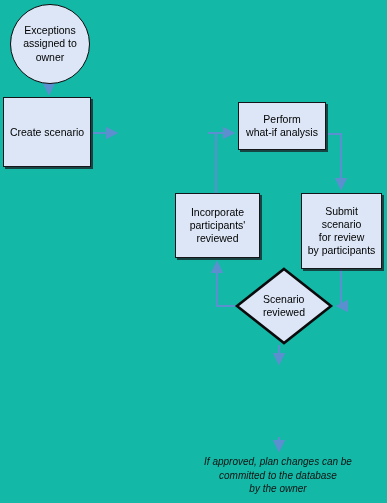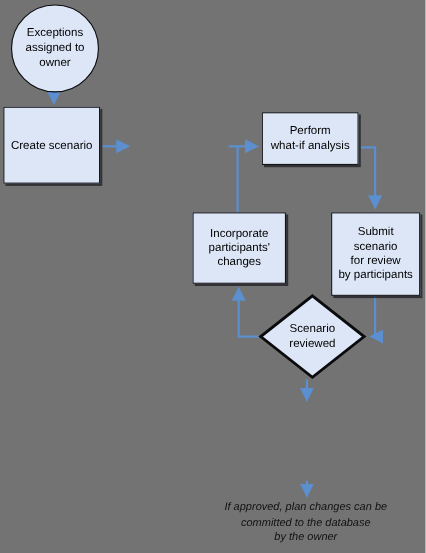--- a/index.html
+++ b/index.html
@@ -4,21 +4,21 @@
 <style>
   html, body {
     margin: 0;
     padding: 0;
     background: #ffffff;
   }
   #canvas {
     position: relative;
     width: 387px;
     height: 503px;
-    background: #737373;
+    background: #14b8a6;
     overflow: hidden;
     font-family: "Liberation Sans", sans-serif;
   }
   #edges {
     position: absolute;
     left: 0;
     top: 0;
     width: 387px;
     height: 503px;
   }
@@ -64,21 +64,20 @@
   }
   .diamond-label {
     position: absolute;
     left: 0;
     top: 0;
     width: 100%;
     height: 100%;
     display: flex;
     align-items: center;
     justify-content: center;
-    text-align: center;
     font-size: 10.5px;
     line-height: 13px;
     color: #000;
     white-space: pre-line;
   }
   .caption {
     position: absolute;
     text-align: center;
     font-style: italic;
     font-size: 10px;
@@ -133,21 +132,21 @@
 
 
   <div class="node box" style="left:238px; top:102px; width:88px; height:48px;">
     <span class="txt">Perform
 what-if analysis</span>
   </div>
 
   <div class="node box" style="left:175px; top:193px; width:85px; height:65px;">
     <span class="txt">Incorporate
 participants'
-changes</span>
+reviewed</span>
   </div>
 
   <div class="node box" style="left:301px; top:193px; width:81px; height:76px;">
     <span class="txt">Submit scenario
 for review
 by participants</span>
   </div>
 
   <div class="diamond-wrap" style="left:235px; top:267px; width:98px; height:78px;">
     <svg width="98" height="78" viewBox="0 0 98 78">

